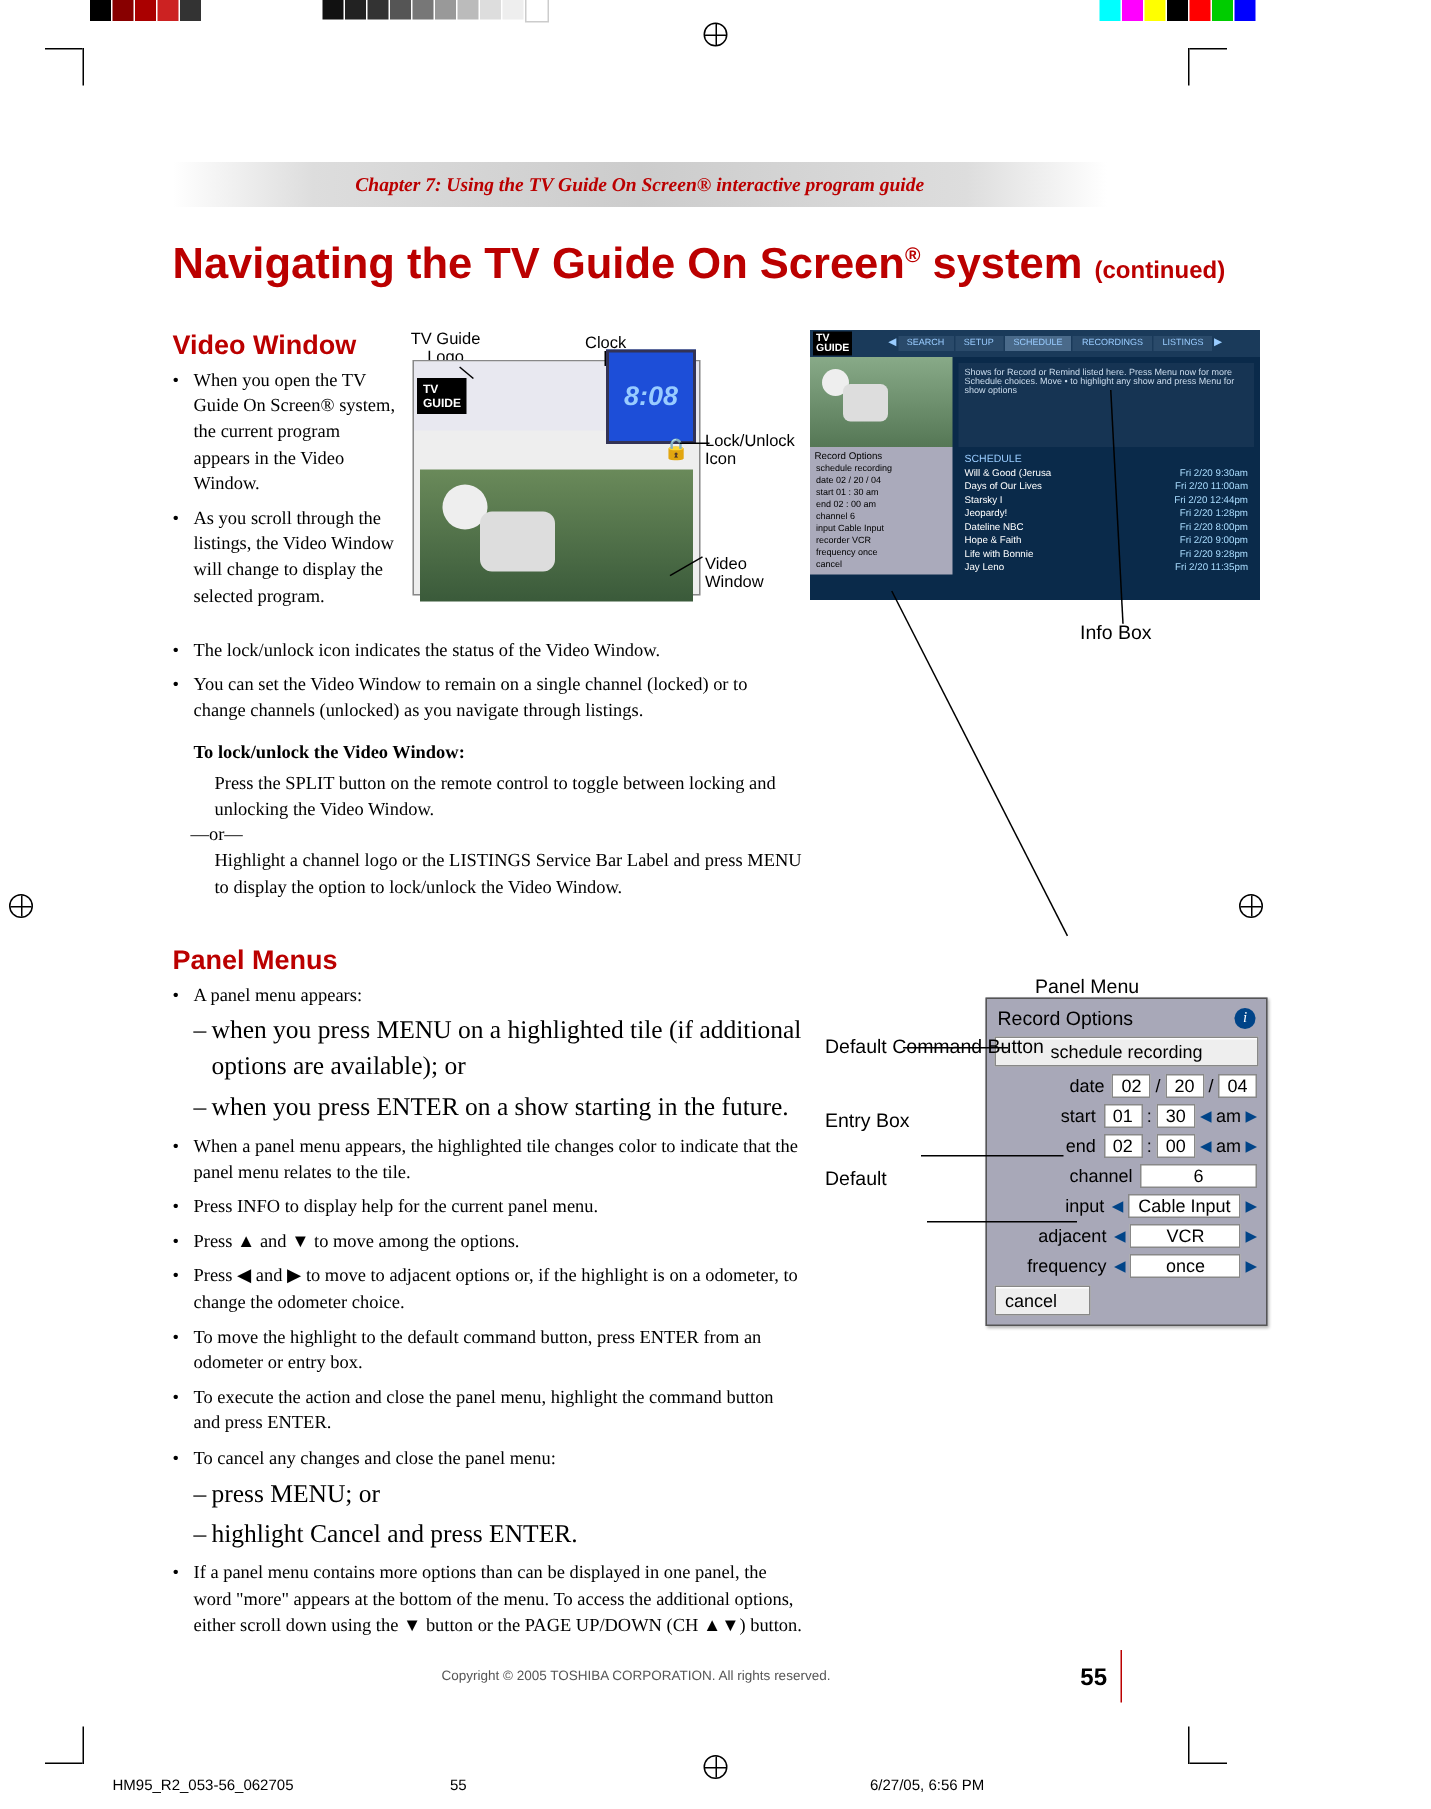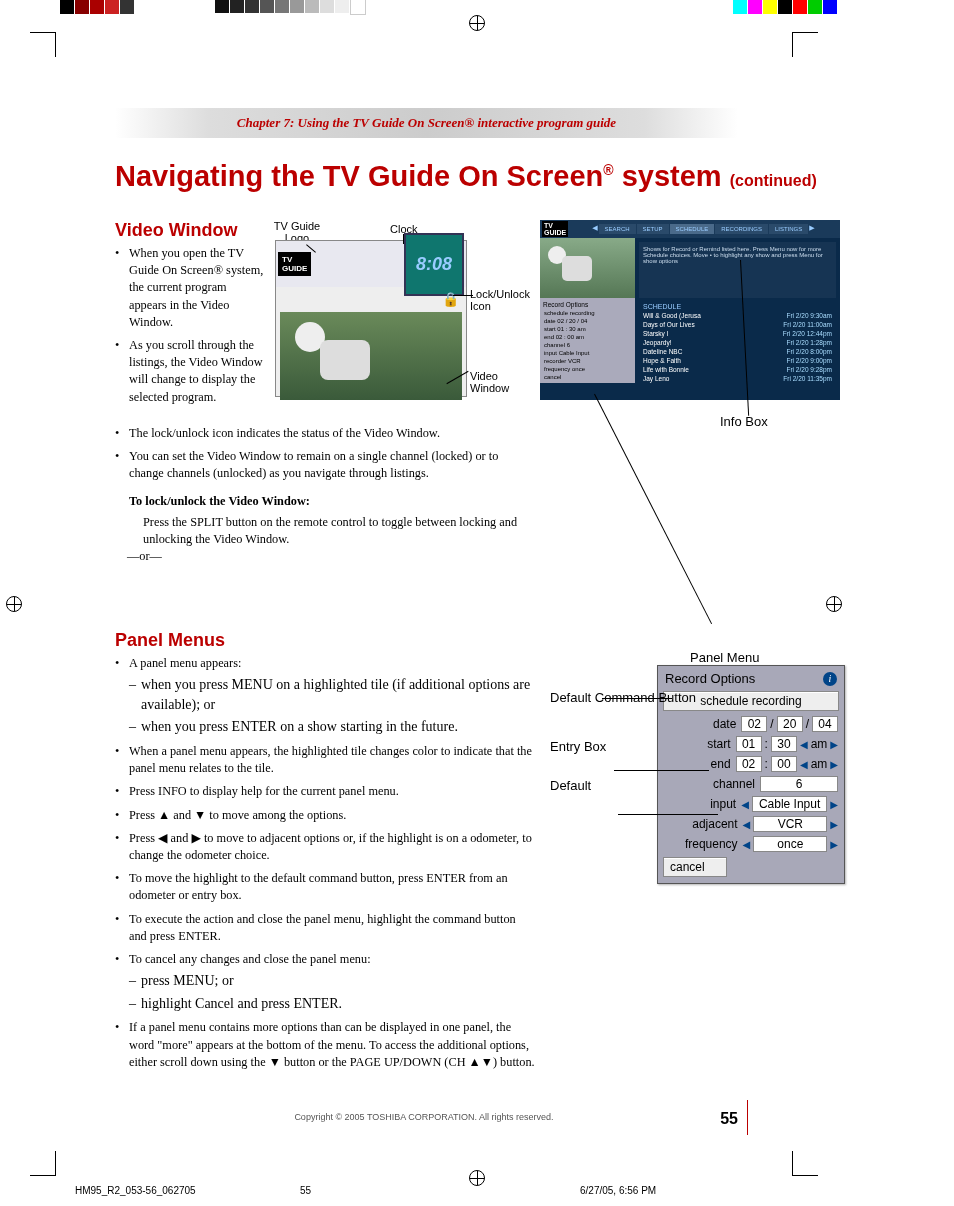--- a/index.html
+++ b/index.html
@@ -69,21 +69,21 @@
   }
   .body-text {
     font-size: 12.3px;
     line-height: 1.4;
     color: #000;
   }
   ul.bullets { list-style: none; padding: 0; margin: 0; }
   ul.bullets > li { position: relative; padding-left: 14px; margin-bottom: 6px; font-size: 12.3px; line-height:1.4;}
   ul.bullets > li:before { content: "•"; position: absolute; left: 0; }
   ul.dashes { list-style: none; padding: 0; margin: 3px 0 3px 0px; }
-  ul.dashes > li { position: relative; padding-left: 12px; margin-bottom: 3px; font-size:14px; line-height:1.4;}
+  ul.dashes > li { position: relative; padding-left: 12px; margin-bottom: 3px; font-size:17px; line-height:1.4;}
   ul.dashes > li:before { content: "–"; position: absolute; left: 0; }
   .bold { font-weight: bold; }
 
   .col-left-1 {
     position: absolute;
     top: 220px;
     left: 115px;
     width: 150px;
   }
   .video-diagram {
@@ -248,21 +248,21 @@
 
     <div class="vw-label" style="top:0;left:-8px;text-align:center;width:60px">TV Guide Logo</div>
     <div class="vw-label" style="top:3px;left:115px">Clock</div>
     <div class="vw-label" style="top:68px;left:195px;width:70px">Lock/Unlock Icon</div>
     <div class="vw-label" style="top:150px;left:195px;width:60px">Video Window</div>
 
     <div style="position:absolute;top:20px;left:0;width:190px;height:155px;border:1px solid #888;background:#eee;">
       <div style="display:flex;align-items:center;background:#e8e8f0;height:42px;padding:2px;">
         <div style="background:#000;color:#fff;font-family:Arial;font-weight:bold;font-size:8px;padding:3px 4px;">TV<br>GUIDE</div>
         <div style="flex:1"></div>
-        <div style="background:#0f766e;color:#9cf;font-family:Arial;font-weight:bold;font-style:italic;font-size:18px;padding:19px 10px;border:2px solid #335;">8:08</div>
+        <div style="background:#1d4ed8;color:#9cf;font-family:Arial;font-weight:bold;font-style:italic;font-size:18px;padding:19px 10px;border:2px solid #335;">8:08</div>
       </div>
       <div style="text-align:right;padding:4px 6px;font-size:14px;">🔒</div>
       <div style="margin:0 4px;height:88px;background:linear-gradient(#6a8a5a,#3a5a3a);position:relative;">
         <div style="position:absolute;top:10px;left:15px;width:30px;height:30px;background:#eee;border-radius:50%;"></div>
         <div style="position:absolute;top:28px;left:40px;width:50px;height:40px;background:#ddd;border-radius:8px;"></div>
       </div>
     </div>
 
     <div style="position:absolute;top:28px;left:30px;width:12px;height:1px;background:#000;transform:rotate(40deg)"></div>
     <div style="position:absolute;top:14px;left:128px;width:1px;height:10px;background:#000;"></div>
@@ -271,20 +271,21 @@
   </div>
 
   <div class="col-full">
     <ul class="bullets body-text">
       <li>The lock/unlock icon indicates the status of the Video Window.</li>
       <li>You can set the Video Window to remain on a single channel (locked) or to change channels (unlocked) as you navigate through listings.</li>
     </ul>
     <div class="body-text bold" style="margin:10px 0 4px 14px">To lock/unlock the Video Window:</div>
     <div class="body-text" style="margin-left:28px">Press the SPLIT button on the remote control to toggle between locking and unlocking the Video Window.</div>
     <div class="body-text" style="margin-left:12px">—or—</div>
+    <div class="body-text" style="margin-left:28px">Highlight a channel logo or the LISTINGS Service Bar Label and press MENU to display the option to lock/unlock the Video Window.</div>
   </div>
 
   <div class="panel-section">
     <div class="section-h">Panel Menus</div>
     <ul class="bullets body-text">
       <li>
         <span>A panel menu appears:</span>
         <ul class="dashes">
           <li>when you press MENU on a highlighted tile (if additional options are available); or</li>
           <li>when you press ENTER on a show starting in the future.</li>

